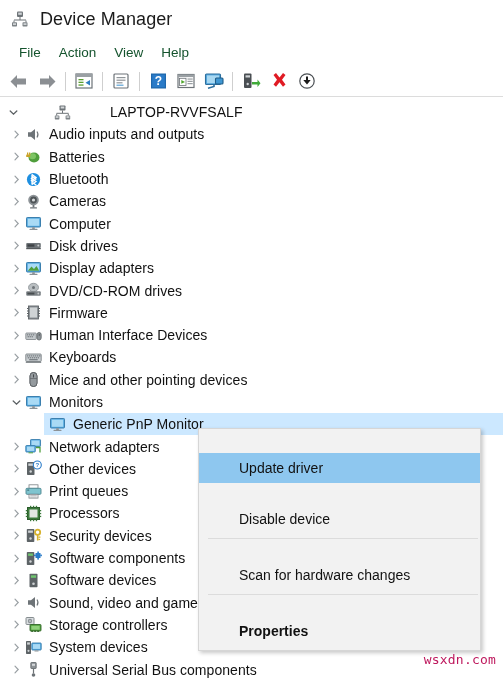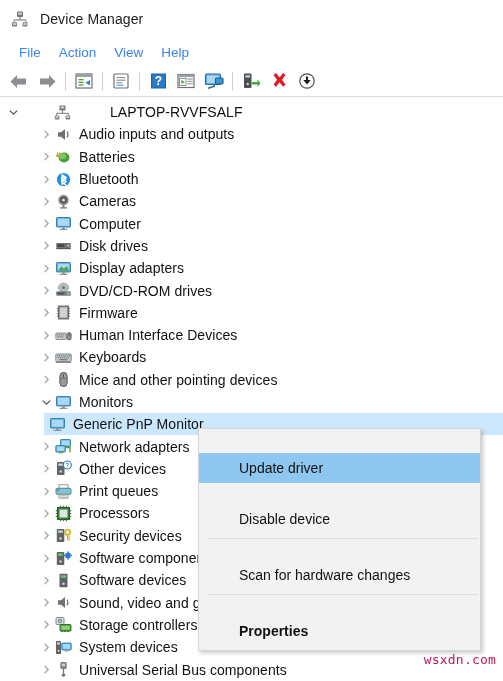--- a/index.html
+++ b/index.html
@@ -26,36 +26,36 @@
     background: #ffffff;
     box-sizing: border-box;
   }
   .titlebar .app-icon {
     width: 18px;
     height: 18px;
     margin-right: 11px;
     flex: 0 0 auto;
   }
   .titlebar .title-text {
-    font-size: 14px;
+    font-size: 18px;
     color: #1b1b1b;
     letter-spacing: .1px;
   }
 
   
   .menubar {
     height: 28px;
     display: flex;
     align-items: center;
     padding-left: 10px;
     background: #ffffff;
   }
   .menubar .menu-item {
     font-size: 13.5px;
-    color: #3b82f6;
+    color: #14532d;
     padding: 2px 9px;
     cursor: default;
     white-space: nowrap;
   }
 
   
   .toolbar {
     height: 31px;
     display: flex;
     align-items: center;
@@ -110,21 +110,21 @@
     display: flex;
     align-items: center;
     justify-content: center;
   }
   .node-label {
     font-size: 14px;
     color: #111111;
     letter-spacing: .05px;
   }
   .depth0 { padding-left: 5px; gap: 32px; }
-  .depth1 { padding-left: 38px; }
+  .depth1 { padding-left: 8px; }
   .depth2 { padding-left: 49px; }
   .node.selected .sel-bg {
     position: absolute;
     left: 44px;
     right: 0;
     top: 0;
     bottom: 0;
     background: #cce8ff;
     z-index: 0;
   }

